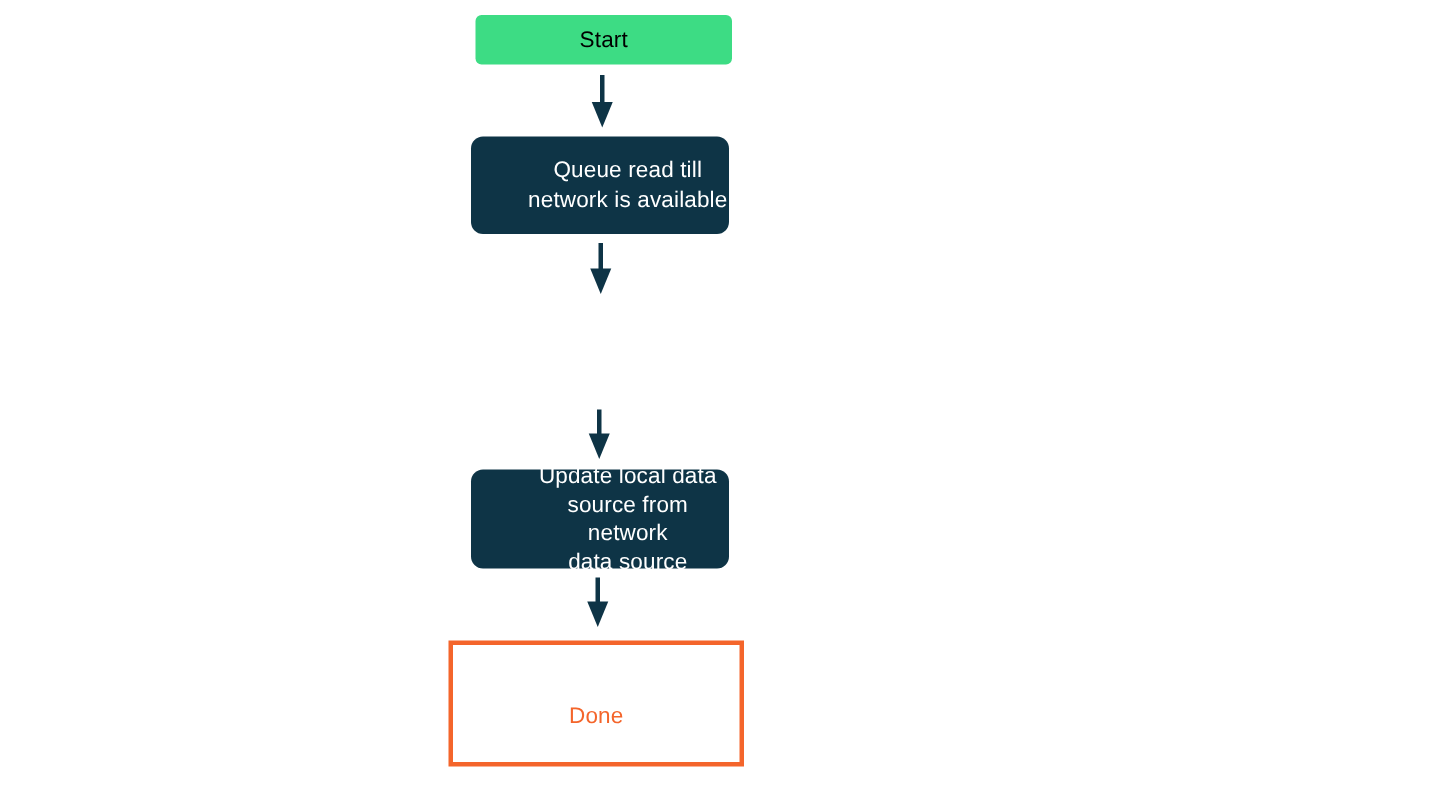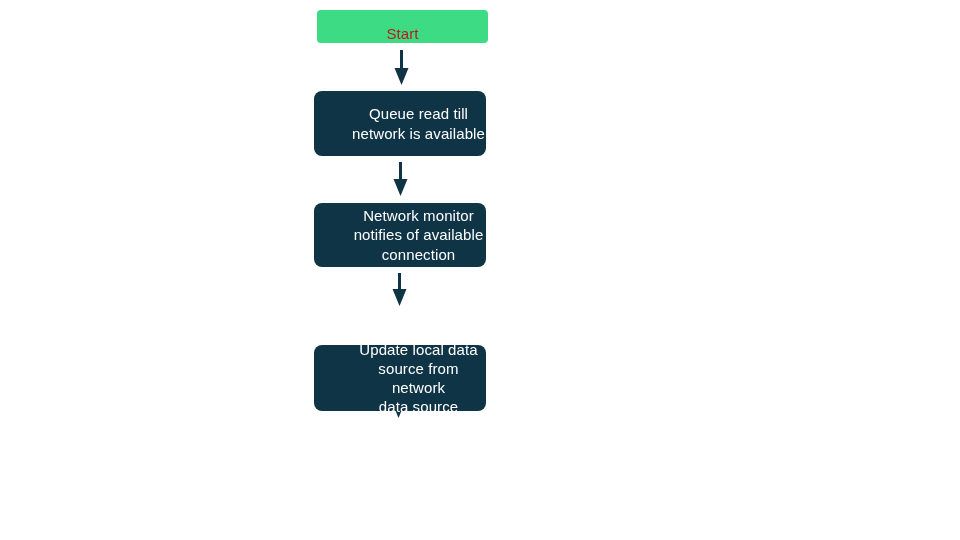--- a/index.html
+++ b/index.html
@@ -40,39 +40,38 @@
   }
 
   
   .node-start {
     left: 317px;
     top: 10px;
     width: 171px;
     height: 33px;
     background: #3ddc84;
     border-radius: 4px;
-    color: #b91c1c;
+    color: #000000;
     font-size: 15px;
-    align-items: flex-end;
   }
 
   
   .node-process {
     background: #0e3446;
     border-radius: 8px;
     color: #ffffff;
     font-size: 15px;
     left: 314px;
     width: 172px;
     padding-left: 37px;
   }
 
   .node-queue      { top: 91px;  height: 65px; }
   .node-monitor    { top: 203px; height: 64px; }
-  .node-update     { top: 313px; height: 66px; margin-top: 32px; }
+  .node-update     { top: 313px; height: 66px; }
 
   
   .node-done {
     left: 299px;
     top: 427px;
     width: 197px;
     height: 84px;
     background: #ffffff;
     border: 3px solid #f4652b;
     border-radius: 0;
@@ -123,26 +122,24 @@
 
   <div class="node node-start">
     <span class="node-label">Start</span>
   </div>
 
   <div class="node node-process node-queue">
     <span class="node-label">Queue read till
 network is available</span>
   </div>
 
-  <div class="node node-process node-monitor">
-    <span class="node-label">Network monitor
-notifies of available
-connection</span>
-  </div>
 
   <div class="node node-process node-update">
     <span class="node-label">Update local data
 source from network
 data source</span>
   </div>
 
+  <div class="node node-done">
+    <span class="node-label">Done</span>
+  </div>
 
 </div>
 
 </body></html>

